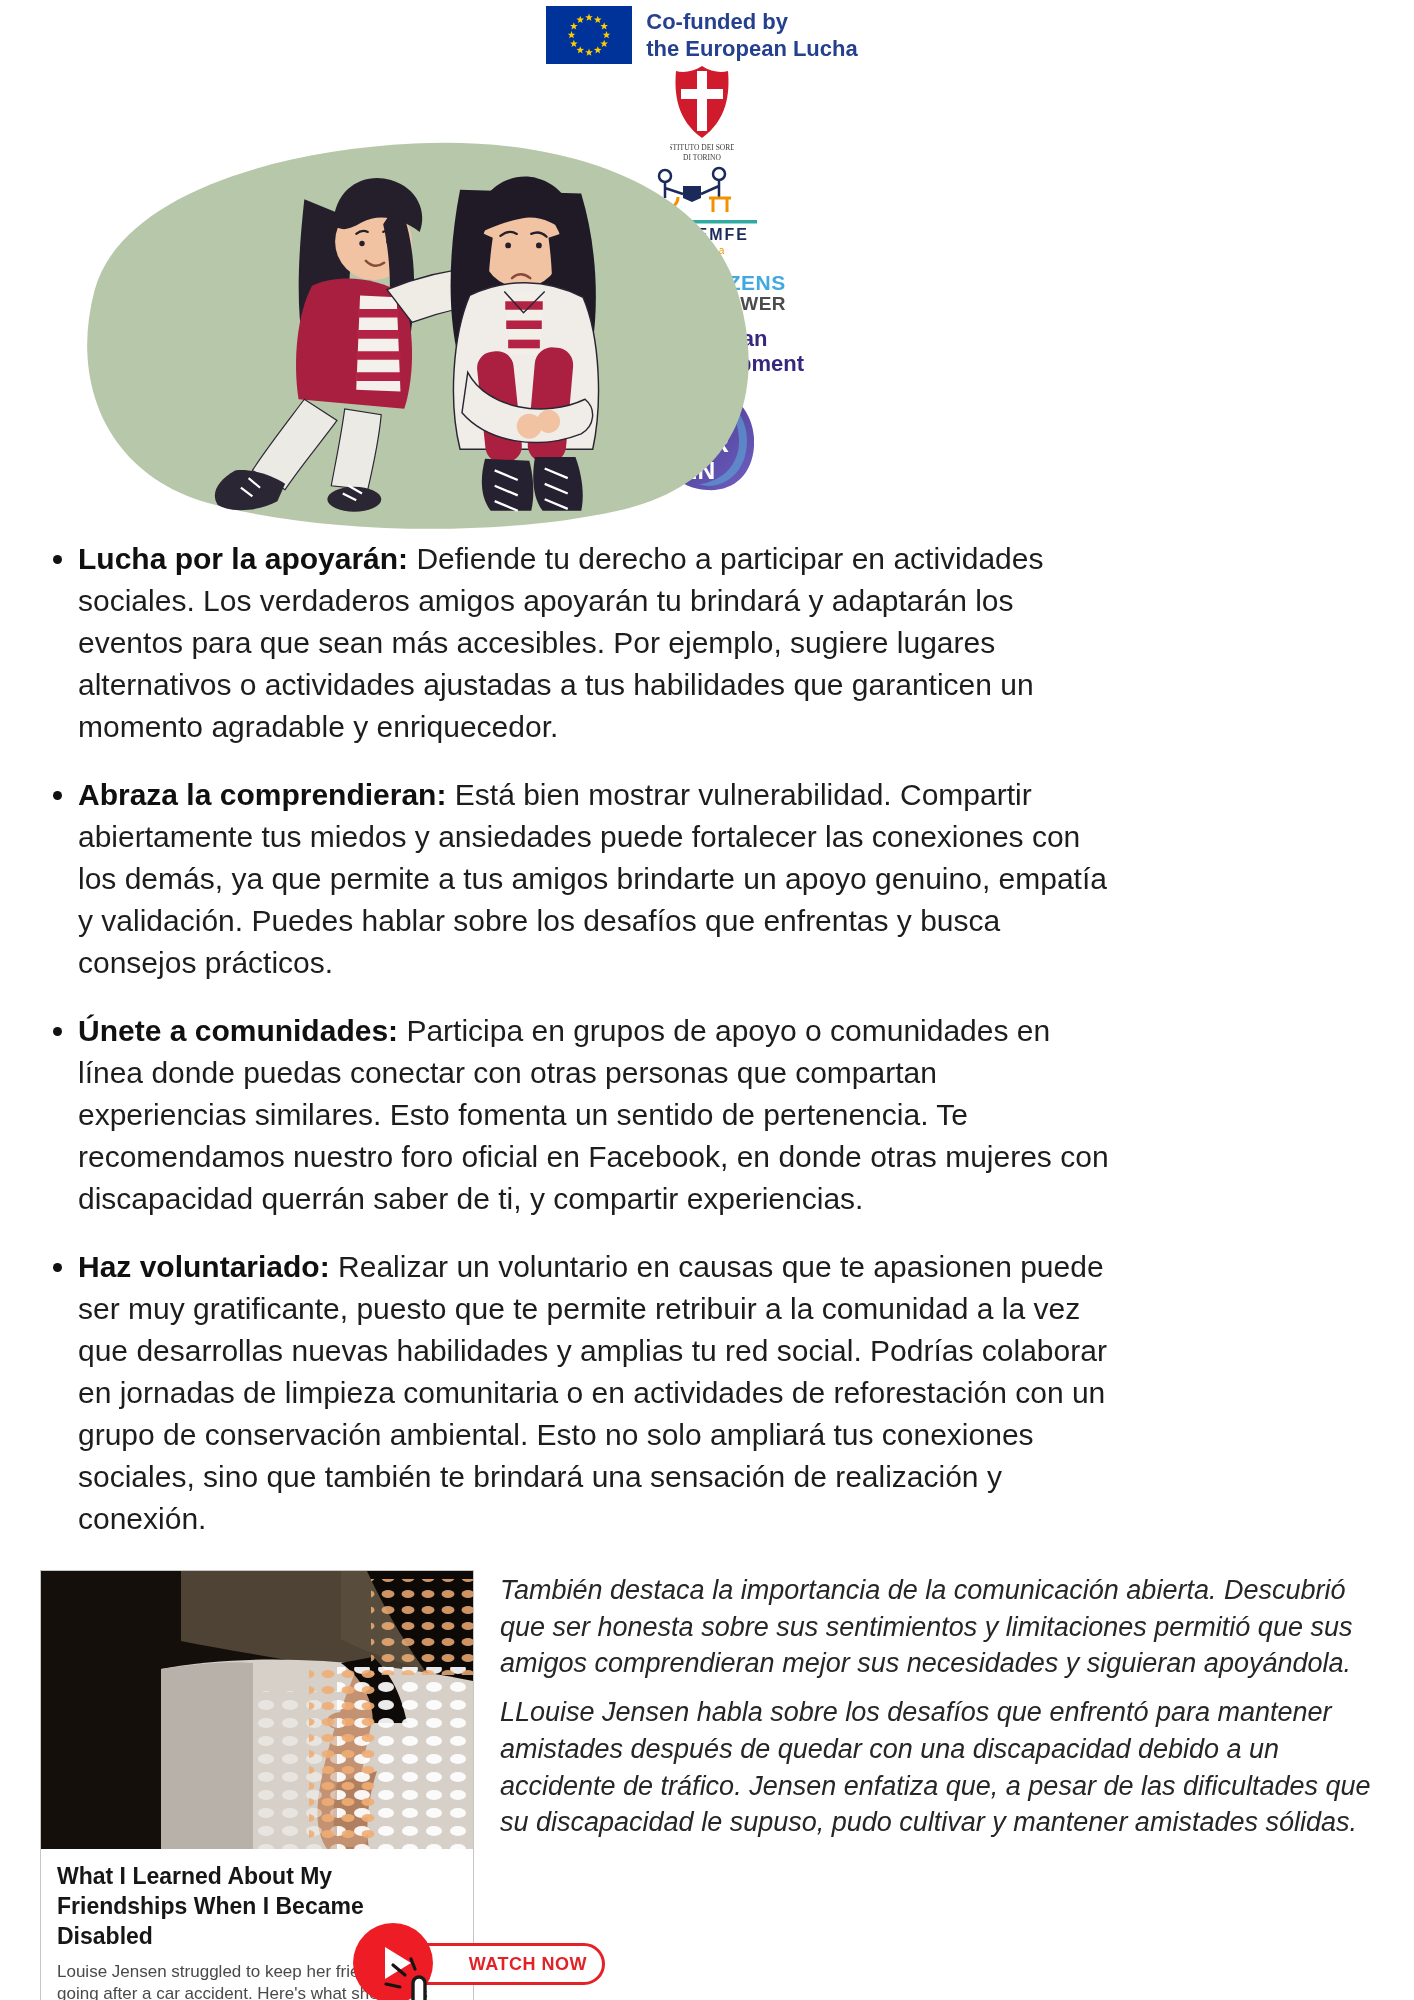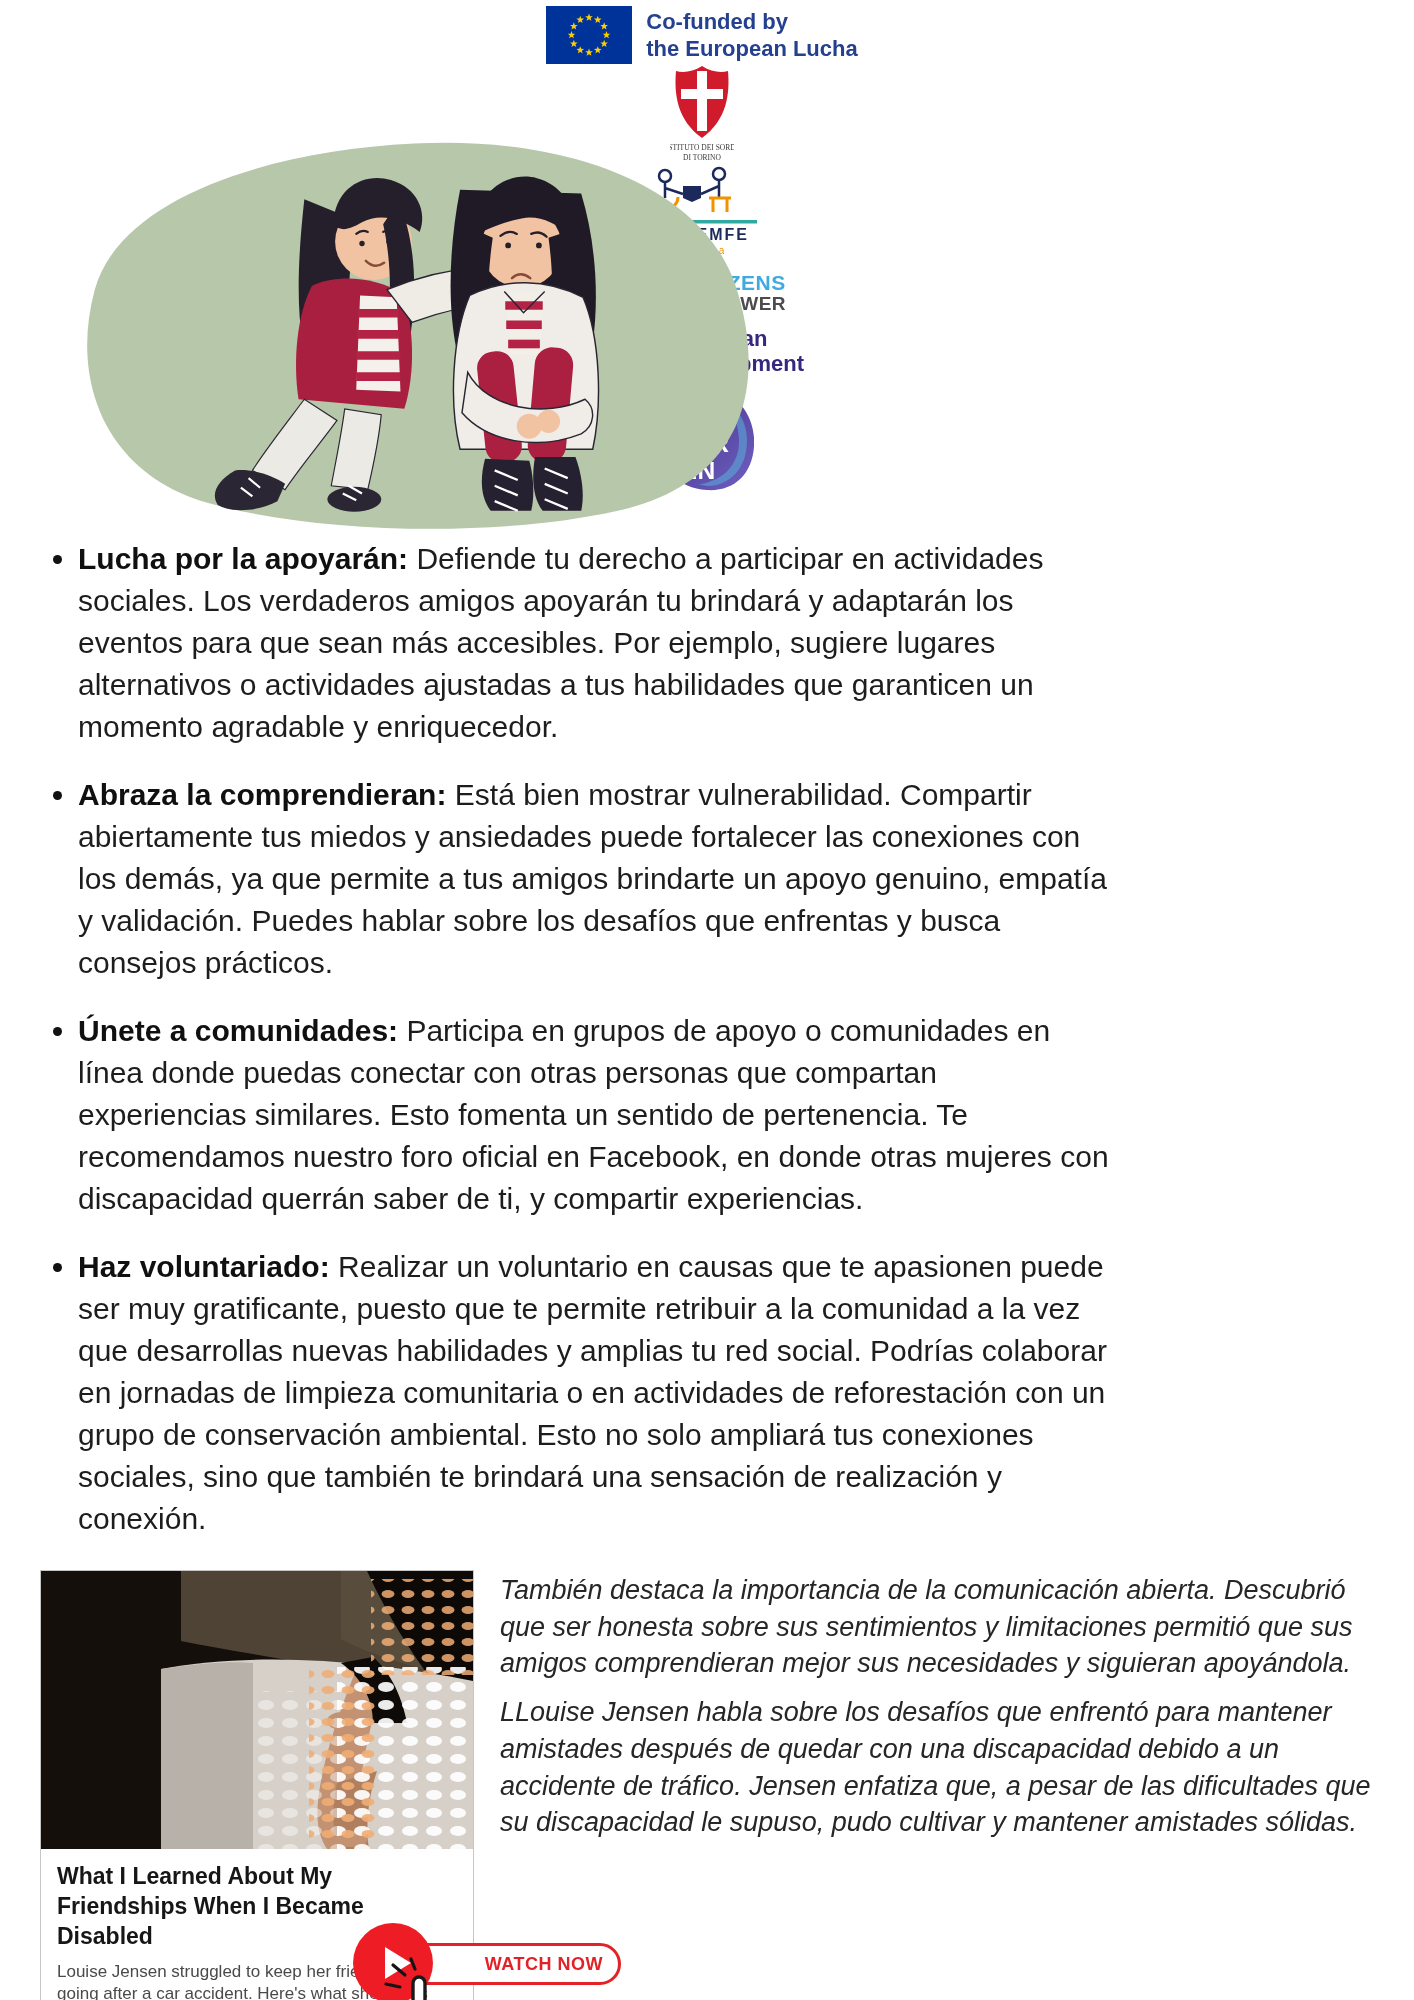--- a/index.html
+++ b/index.html
@@ -24,21 +24,21 @@
   ul.bullets li::marker { color:#111; }
   ul.bullets b { color:#101010; }
   
   .bottom { display:flex; gap:26px; margin-top:4px; clear:none; }
   .video-card { position:relative; width:434px; flex:none; border:1px solid #c6c6c6; background:#fff; }
   .thumb { display:block; width:432px; height:278px; }
   .vc-body { padding:13px 16px 14px; }
   .vc-title { font-size:23px; font-weight:bold; color:#161616; line-height:1.3; }
   .vc-desc { margin-top:9px; font-size:17px; color:#4a4a4a; line-height:1.32; }
   .watch-pill {
-    position:absolute; left:364px; top:372px; width:216px; height:42px; z-index:1;
+    position:absolute; left:348px; top:372px; width:216px; height:42px; z-index:1;
     background:#fff; border:3px solid #e32227; border-radius:22px;
     color:#e32227; font-weight:bold; font-size:18px; letter-spacing:.5px;
     display:flex; align-items:center; justify-content:flex-end; padding-right:15px;
   }
   .play-circle {
     position:absolute; left:312px; top:352px; width:80px; height:80px; z-index:2;
     background:#ee1c25; border-radius:50%; display:flex; align-items:center; justify-content:center;
   }
   .play-tri { width:0; height:0; border-left:26px solid #fff; border-top:16px solid transparent; border-bottom:16px solid transparent; margin-left:9px; }
   .cursor-hand { position:absolute; left:340px; top:386px; z-index:3; }

